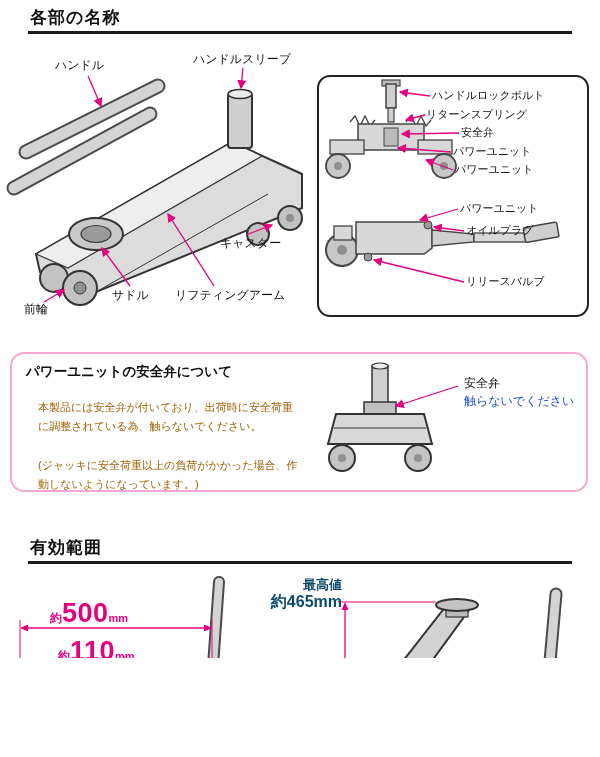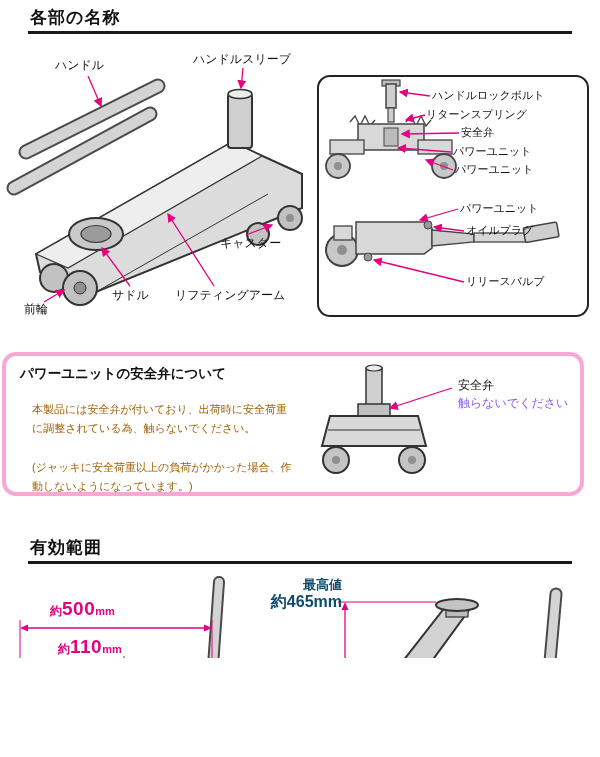--- a/index.html
+++ b/index.html
@@ -6,30 +6,30 @@
   .page{
     position:relative;width:600px;height:658px;background:#ffffff;
     font-family:"Liberation Sans","DejaVu Sans",sans-serif;color:#1a1a1a;
     overflow:hidden;
   }
   .abs{position:absolute;}
   .sec-title{position:absolute;font-size:17px;font-weight:bold;letter-spacing:1px;color:#111;}
   .sec-rule{position:absolute;height:3px;background:#1a1a1a;}
   .lbl{position:absolute;font-size:12px;line-height:14px;color:#111;white-space:nowrap;text-align:center;}
   .lbl-s{font-size:11px;line-height:13px;}
-  .pink{color:#8b5cf6;}
+  .pink{color:#1d4ed8;}
   .note-box{
-    position:absolute;left:2px;top:352px;width:574px;height:136px;
-    border:4px solid #f9a8d4;border-radius:14px;background:#fff;
+    position:absolute;left:10px;top:352px;width:574px;height:136px;
+    border:2px solid #f9a8d4;border-radius:14px;background:#fff;
   }
   .note-title{position:absolute;left:14px;top:9px;font-size:13.5px;font-weight:bold;color:#111;}
   .note-body{position:absolute;left:14px;width:260px;font-size:11px;line-height:19px;color:#a16207;margin:12px;}
   .dim{position:absolute;color:#e4007f;font-weight:bold;white-space:nowrap;}
   .dim .p{font-size:12px;}
-  .dim .v{font-size:19px;letter-spacing:0.5px;}
+  .dim .v{font-size:27px;letter-spacing:0.5px;}
   .dim .u{font-size:11px;}
   .dimblock{position:absolute;color:#0c4a6e;font-weight:bold;text-align:right;white-space:nowrap;}
   .dimblock .t{font-size:13px;line-height:14px;}
   svg .rod-o{stroke:#4a4a4a;stroke-linecap:round;fill:none;}
   svg .rod-f{stroke:#d4d4d4;stroke-linecap:round;fill:none;}
   svg .leader{stroke:#e4007f;stroke-width:1.3;fill:none;}
   svg .ext{stroke:#e4007f;stroke-width:1;fill:none;}
   svg .dimline{stroke:#e4007f;stroke-width:1.3;fill:none;}
   svg .tri{fill:#e4007f;stroke:none;}
   svg .part{stroke:#333;}

